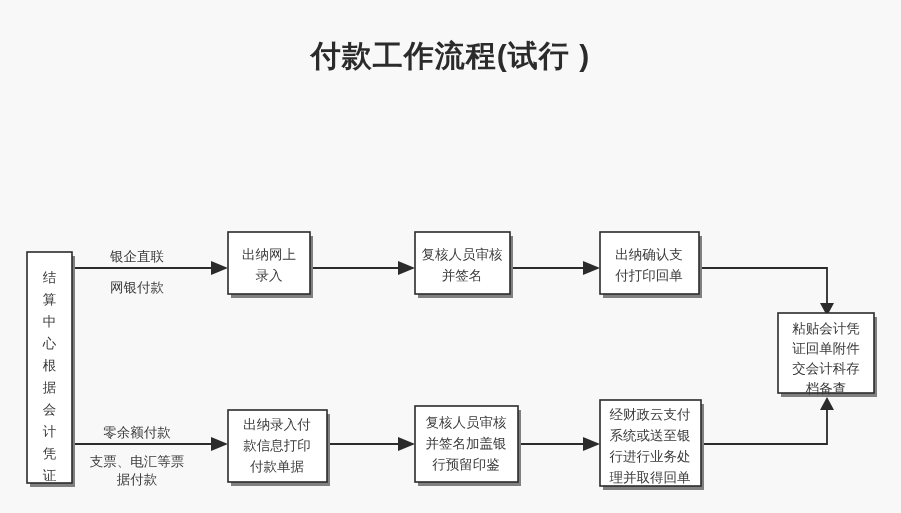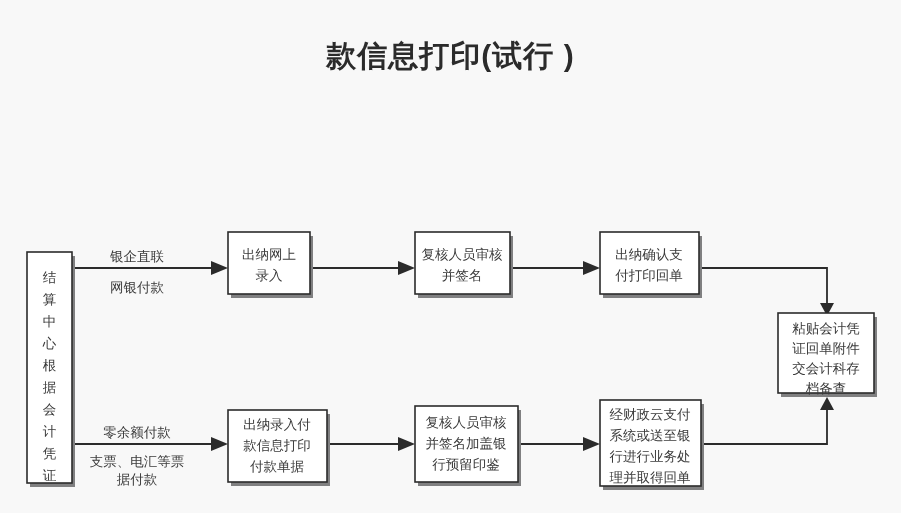--- a/index.html
+++ b/index.html
@@ -74,21 +74,21 @@
     font-size: 13.5px;
     fill: #3a3a3a;
     text-anchor: middle;
   }
 </style>
 </head>
 <body>
 
 <div id="chart-root">
 
-  <div class="title">款信息打印(试行 )</div>
+  <div class="title">付款工作流程(试行 )</div>
 
   <svg class="flow" viewBox="0 0 901 513">
 
     <g>
       <path class="conn" d="M 75 268 L 211 268"></path>
       <polygon class="arrow-head" points="211,261 228,268 211,275"></polygon>
     </g>
 
     <g>
       <path class="conn" d="M 313 268 L 398 268"></path>

